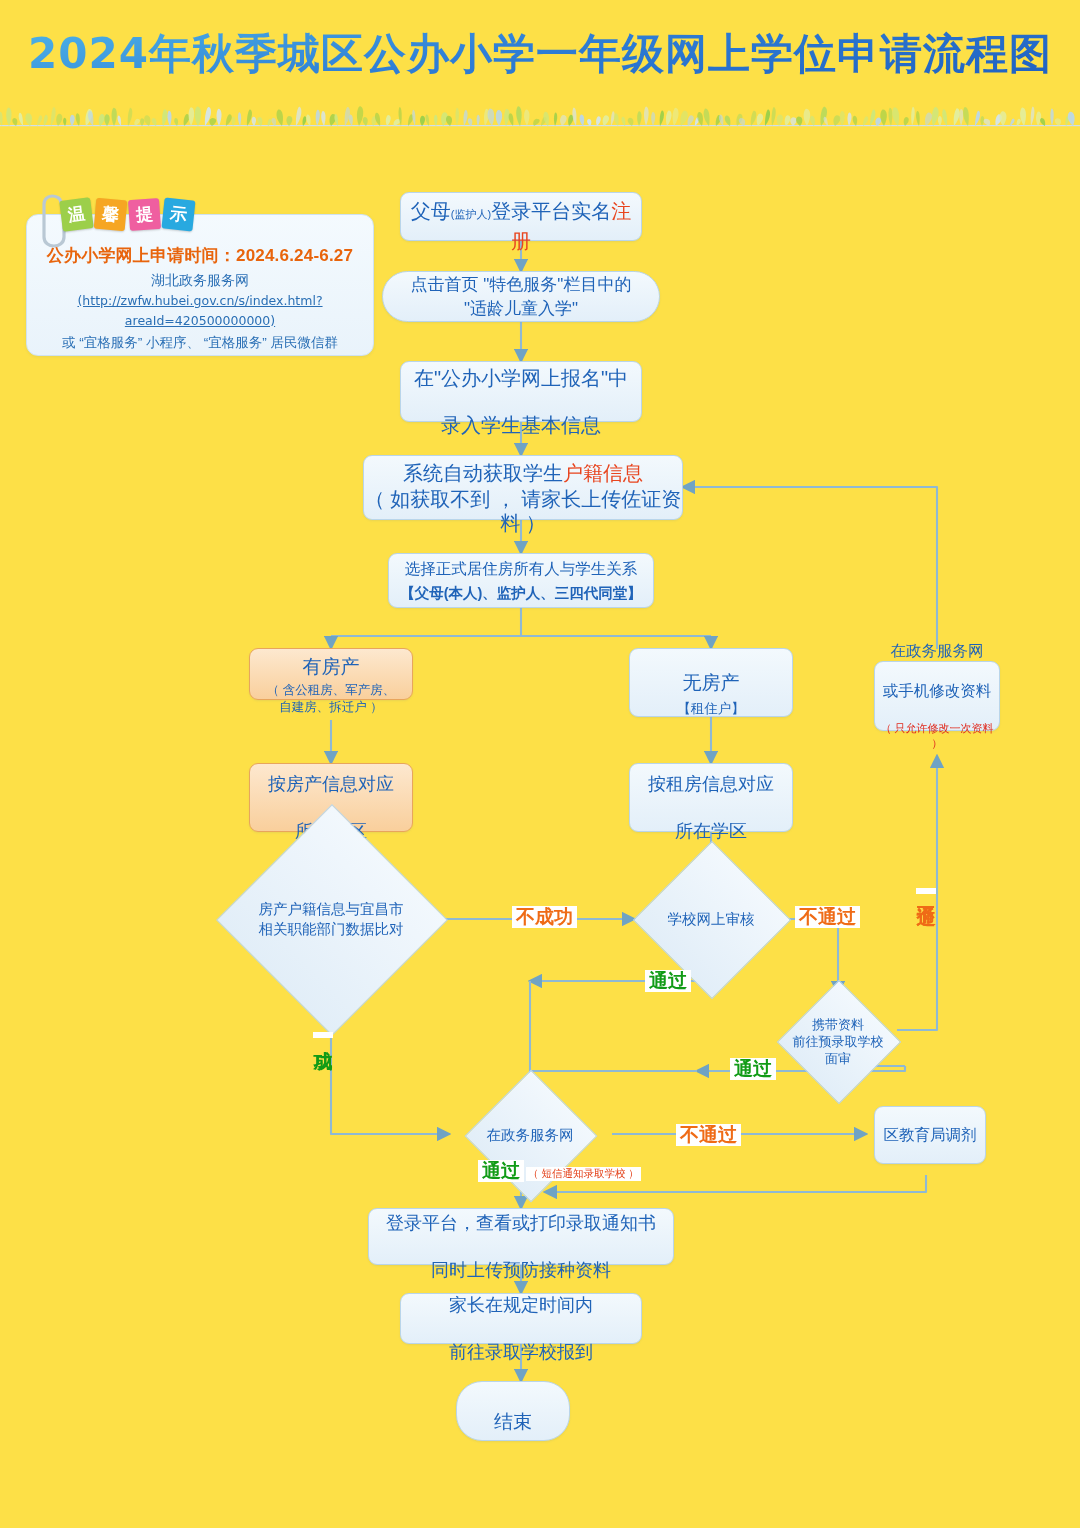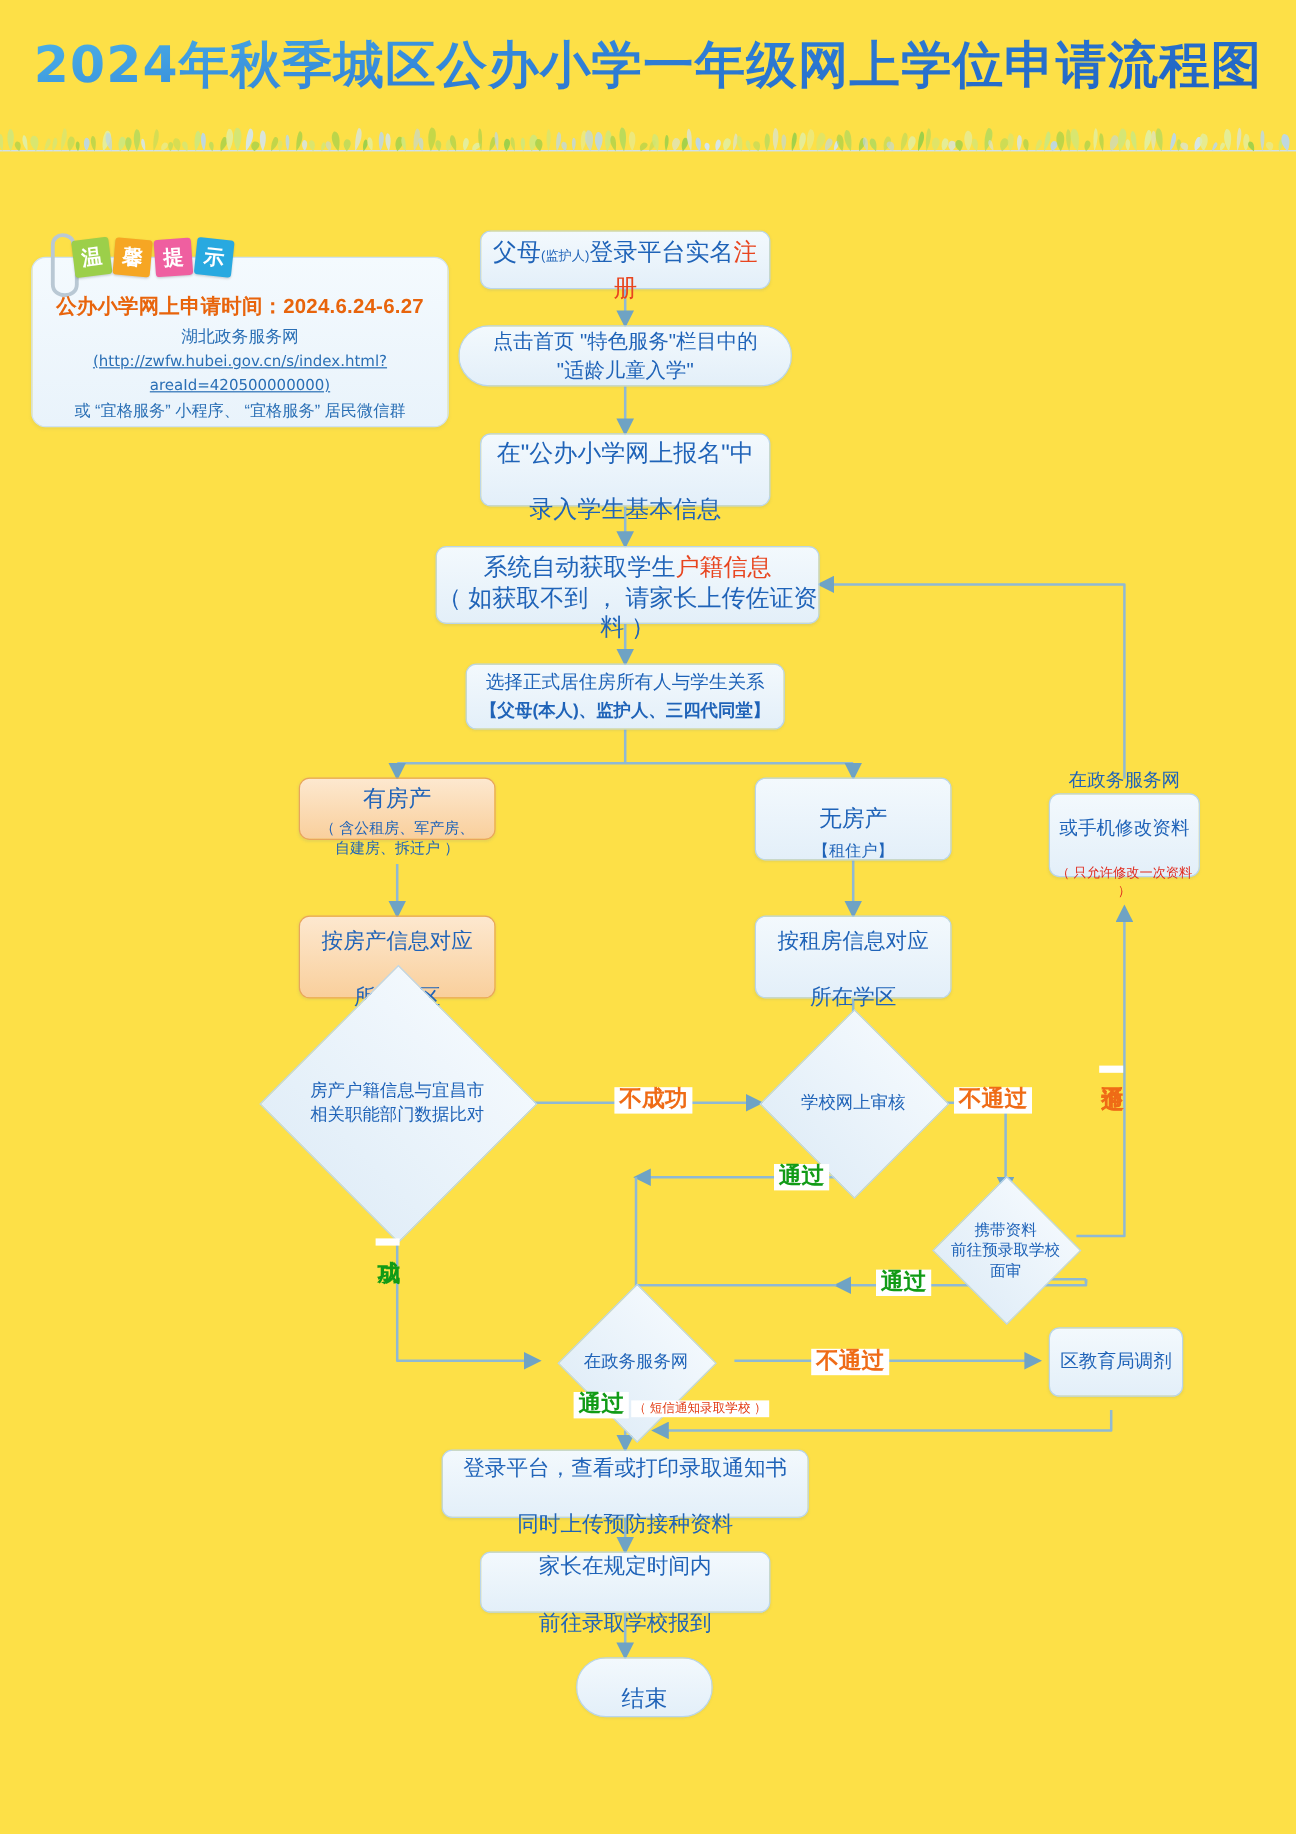--- a/index.html
+++ b/index.html
@@ -422,21 +422,21 @@
   <div class="node box" style="left:368px;top:1208px;width:306px;height:57px;">
     <div class="ln1" style="font-size:18px;">登录平台，查看或打印录取通知书</div>
     <div class="ln1" style="font-size:18px;">同时上传预防接种资料</div>
   </div>
 
   <div class="node box" style="left:400px;top:1293px;width:242px;height:51px;">
     <div class="ln1" style="font-size:18px;">家长在规定时间内</div>
     <div class="ln1" style="font-size:18px;">前往录取学校报到</div>
   </div>
 
-  <div class="node box round" style="left:480px;top:1381px;width:114px;height:50px;border-radius:26px;">
+  <div class="node box round" style="left:456px;top:1381px;width:114px;height:60px;border-radius:26px;">
     <div class="ln1" style="font-size:19px;">结束</div>
   </div>
 
   <div class="diamond" style="left:216px;top:868px;width:230px;height:102px;">
     <div class="dshape" style="width:162px;height:162px;left:34px;top:-30px;"></div>
     <div class="dtext">
       <div>房产户籍信息与宜昌市</div>
       <div>相关职能部门数据比对</div>
     </div>
   </div>

